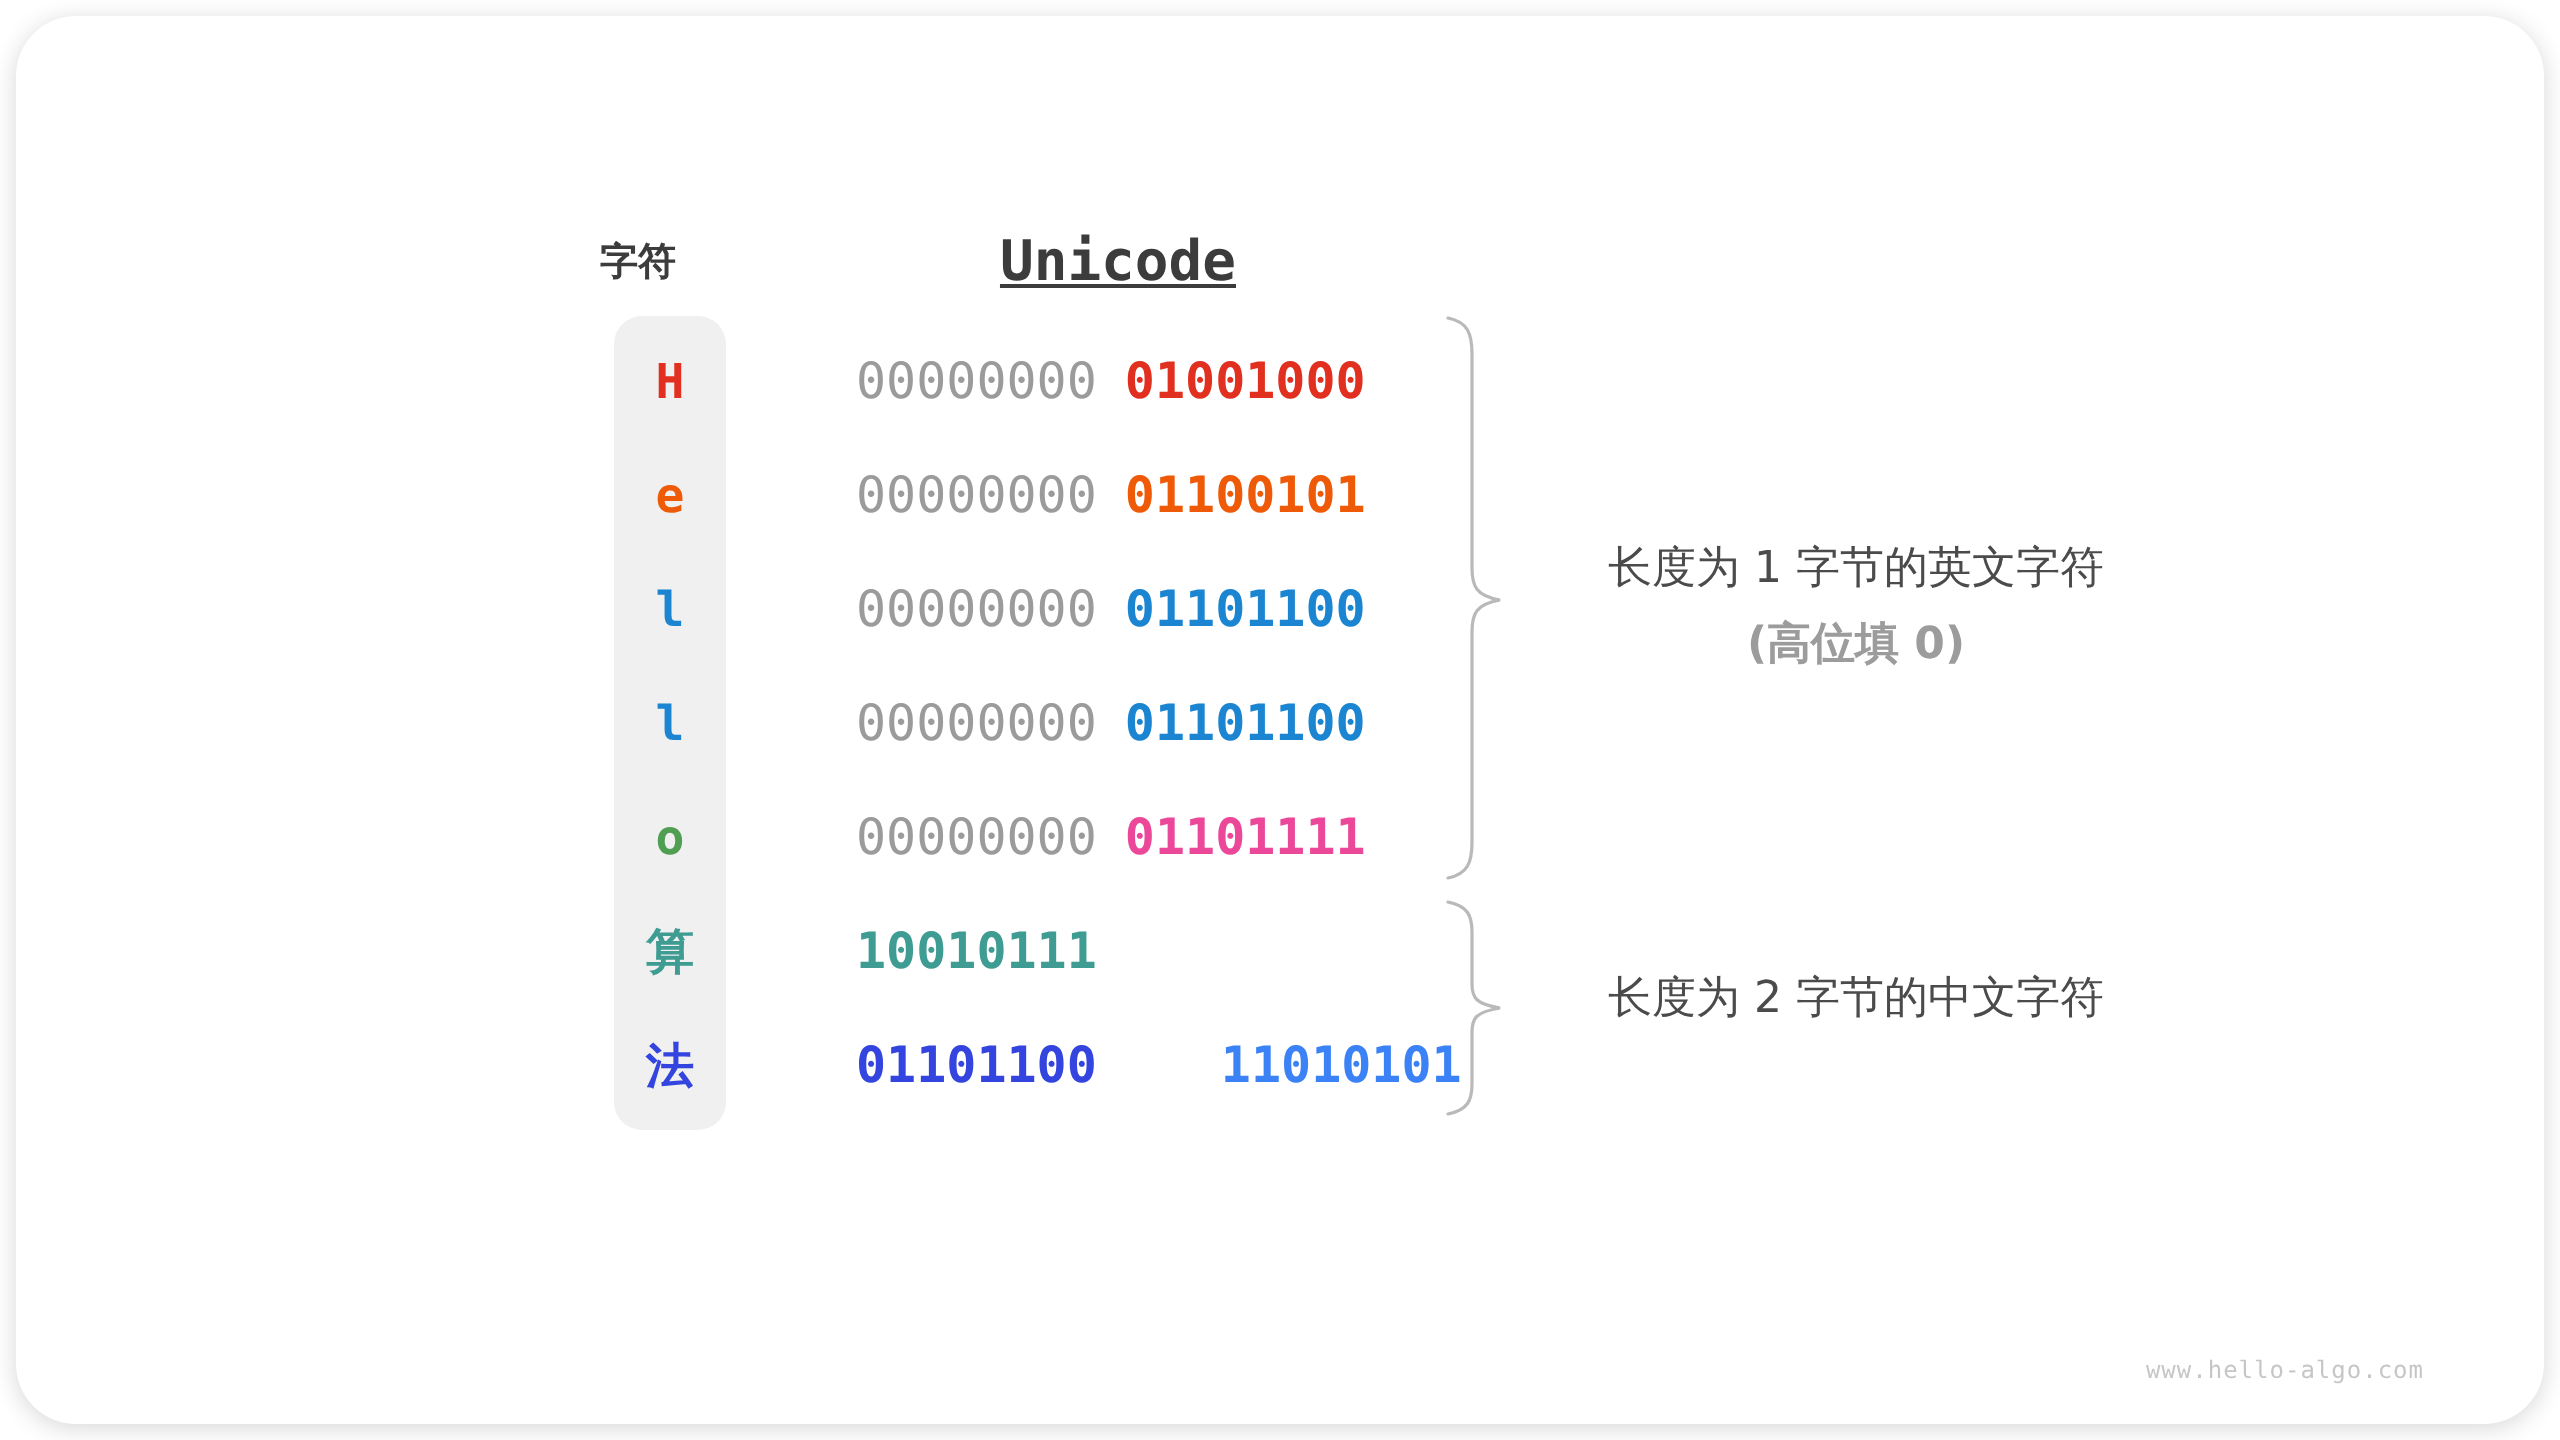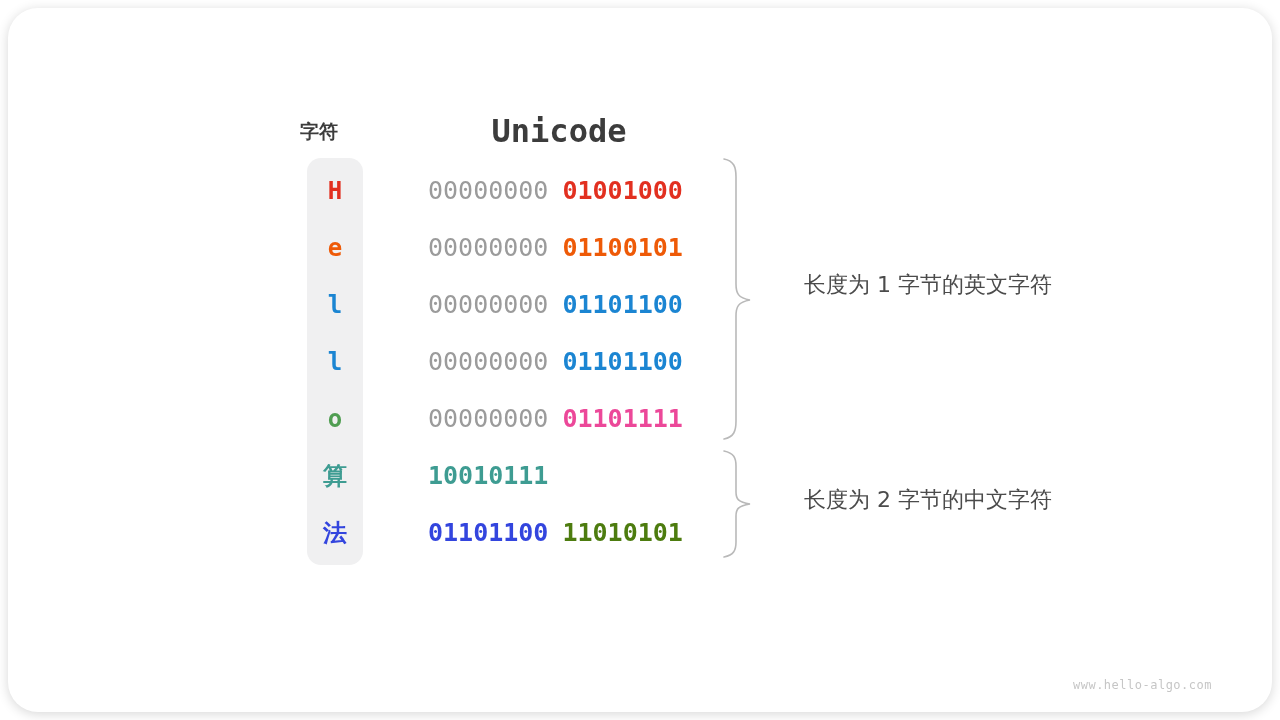--- a/index.html
+++ b/index.html
@@ -28,22 +28,23 @@
     color: #3c3c3c;
   }
   .char-header {
     left: 300px; width: 70px;
     font-size: 19px;
     font-family: "DejaVu Sans", sans-serif;
   }
   .unicode-header {
     left: 428px; width: 262px;
     text-align: center;
-    font-size: 32px;
+    font-size: 28px;
     font-family: "DejaVu Sans Mono", monospace;
+    text-decoration: underline;
   }
   .char-pill {
     position: absolute;
     left: 307px; top: 158px;
     width: 56px; height: 407px;
     background: #f0f0f1;
     border-radius: 14px;
   }
   .row {
     position: absolute;
@@ -152,34 +153,35 @@
       <div class="row" style="top: 459px;">
         <span class="char-cell" style="color: rgb(62, 156, 146);">算</span>
         <span class="bits">
           <span class="byte colored" style="color: rgb(62, 156, 146);">10010111</span>
         </span>
       </div>
       <div class="row" style="top: 516px;">
         <span class="char-cell" style="color: rgb(51, 69, 222);">法</span>
         <span class="bits">
           <span class="byte colored" style="color: rgb(51, 69, 222);">01101100</span>
-          <span class="byte colored" style="color: #4d7c0f;">11010101</span>
+          <span class="byte colored" style="color: #3b82f6; margin-left: 48px;">11010101</span>
         </span>
       </div>
     </div>
 
   <svg class="brace" style="left:722px; top:158px;" width="34" height="282" viewBox="0 0 34 282">
     <path d="M2,1 C12,3 14,9 14,19 L14,126 C14,135 16,140 28,142 C16,144 14,149 14,158 L14,263 C14,273 12,279 2,281"></path>
   </svg>
 
   <svg class="brace" style="left:722px; top:450px;" width="34" height="108" viewBox="0 0 34 108">
     <path d="M2,1 C12,3 14,8 14,16 L14,42 C14,49 16,52 28,54 C16,56 14,59 14,66 L14,92 C14,100 12,105 2,107"></path>
   </svg>
 
   <div class="annotation ann1">
     <div>长度为 1 字节的英文字符</div>
+    <div class="sub">(高位填 0)</div>
   </div>
 
   <div class="annotation ann2">长度为 2 字节的中文字符</div>
 
   <div class="watermark">www.hello-algo.com</div>
 
 </div>
 
 </body></html>

